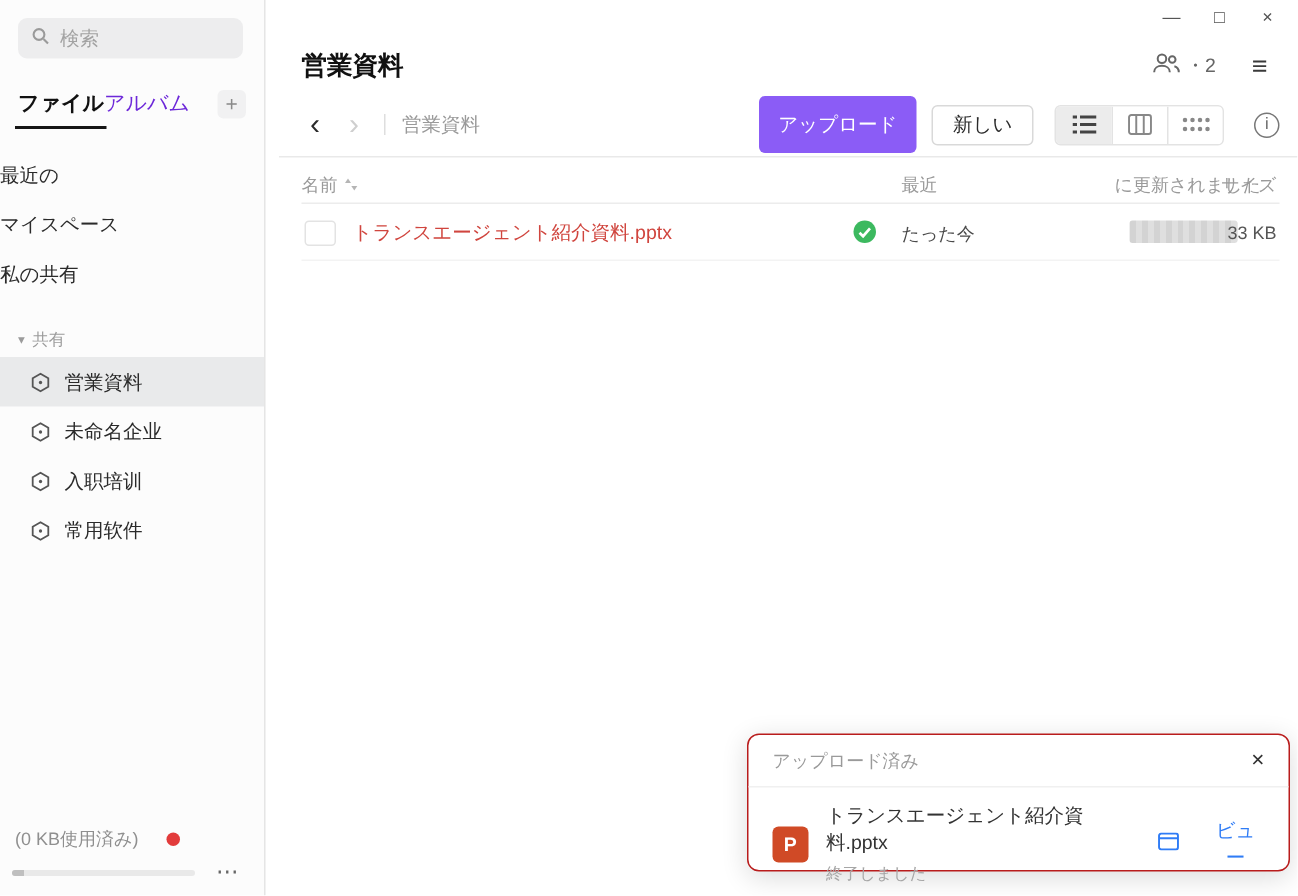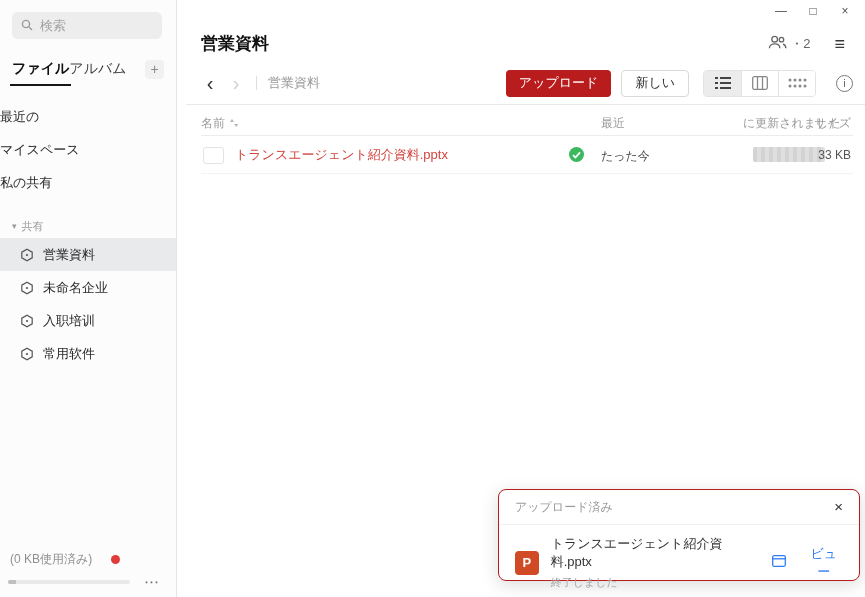--- a/index.html
+++ b/index.html
@@ -18,21 +18,21 @@
   
   .sidebar { position: absolute; left: 0; top: 0; width: 177px; height: 100%;
              background: #fcfcfc; border-right: 1px solid #e5e5e5; }
   .search-box { margin: 12px 14px 0 12px; height: 27px; background: #ededee; border-radius: 6px;
                 display: flex; align-items: center; padding: 0 9px; gap: 7px; }
   .search-box input { border: none; background: transparent; outline: none; width: 100%;
                       font-size: 13px; color: #333; font-family: inherit; }
   .search-box input::placeholder { color: #a2a2a2; }
 
   .tabs { margin: 19px 12px 0 12px; display: flex; align-items: center; height: 22px; }
-  .tab { font-size: 14px; color: #404040; position: relative; background: none; border: none;
+  .tab { font-size: 14px; color: #6d28d9; position: relative; background: none; border: none;
          font-family: inherit; cursor: default; }
   .tab.active { color: #111; font-weight: bold; }
   .tab.active::after { content: ""; position: absolute; left: -2px; right: -2px; bottom: -8px;
                        height: 2px; background: #161616; }
   .tab-add { margin-left: auto; width: 19px; height: 19px; border-radius: 4px; background: #f1f1f2;
              color: #8a8a8a; font-size: 14px; display: flex; align-items: center; justify-content: center;
              border: none; font-family: inherit; }
 
   .nav { margin-top: 20px; }
   .nav-item { height: 33px; display: flex; align-items: center; padding: 0 0;
@@ -66,22 +66,22 @@
 
   .toolbar { position: absolute; left: 15px; right: 12px; top: 68px; height: 30px;
              display: flex; align-items: center; }
   .nav-arrow { background: none; border: none; font-size: 20px; line-height: 20px; width: 18px;
                font-family: inherit; padding: 0; }
   .nav-back { color: #2b2b2b; }
   .nav-fwd { color: #cfcfcf; margin-left: 8px; }
   .tb-sep { width: 1px; height: 14px; background: #dedede; margin: 0 11px; }
   .breadcrumb { font-size: 13px; color: #9a9a9a; background: none; border: none; font-family: inherit; }
   .toolbar-right { margin-left: auto; display: flex; align-items: center; gap: 10px; }
-  .btn-upload { height: 27px; padding: 0 13px; border-radius: 4px; border: none;
-                background: #b91c1c; color: #fff; font-size: 13px; font-family: Liberation Mono, monospace; }
+  .btn-upload { height: 38px; padding: 0 13px; border-radius: 4px; border: none;
+                background: #8b5cf6; color: #fff; font-size: 13px; font-family: Liberation Mono, monospace; }
   .btn-new { height: 27px; padding: 0 13px; border-radius: 4px; border: 1px solid #d9d9d9;
              background: #fff; color: #2b2b2b; font-size: 13px; font-family: inherit; }
   .view-group { display: flex; height: 27px; border: 1px solid #e3e3e3; border-radius: 4px;
                 overflow: hidden; margin-left: 4px; }
   .vbtn { width: 37px; display: flex; align-items: center; justify-content: center;
           background: #fff; border: none; }
   .vbtn + .vbtn { border-left: 1px solid #e3e3e3; }
   .vbtn.active { background: #ececec; }
   .info-btn { margin-left: 10px; width: 17px; height: 17px; border-radius: 50%; border: 1.3px solid #777;
               color: #666; font-size: 11px; display: flex; align-items: center; justify-content: center;

